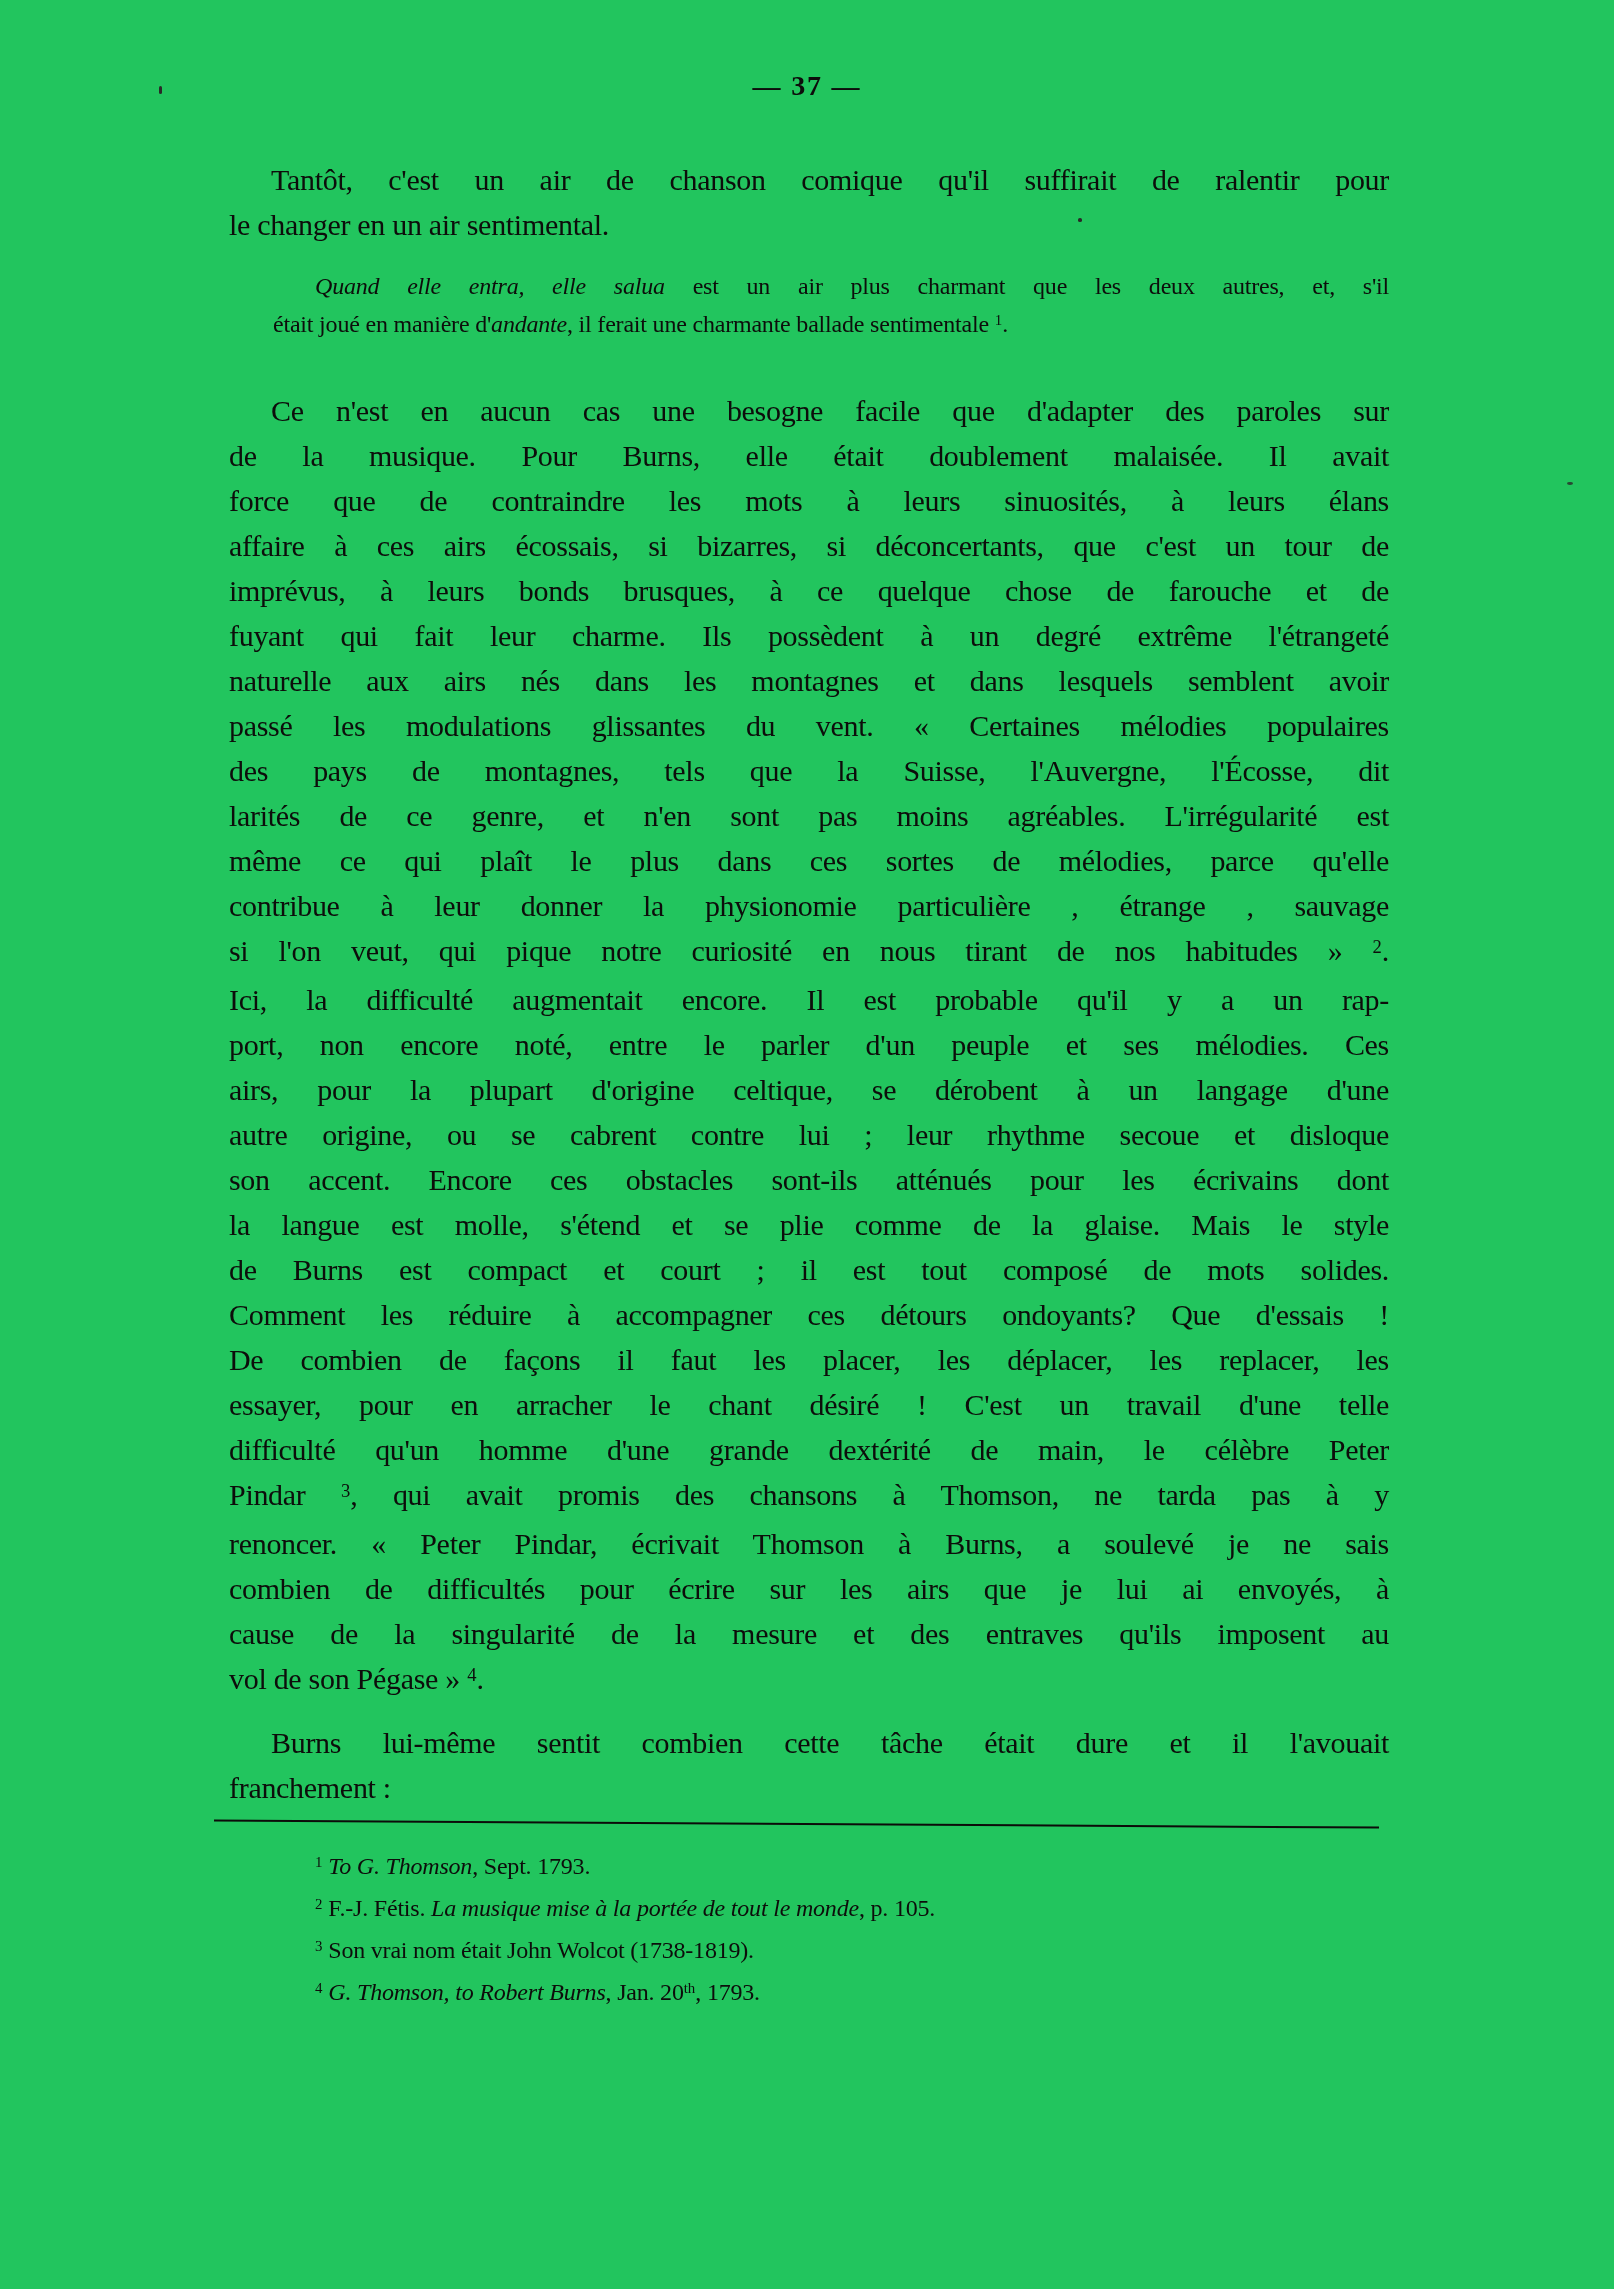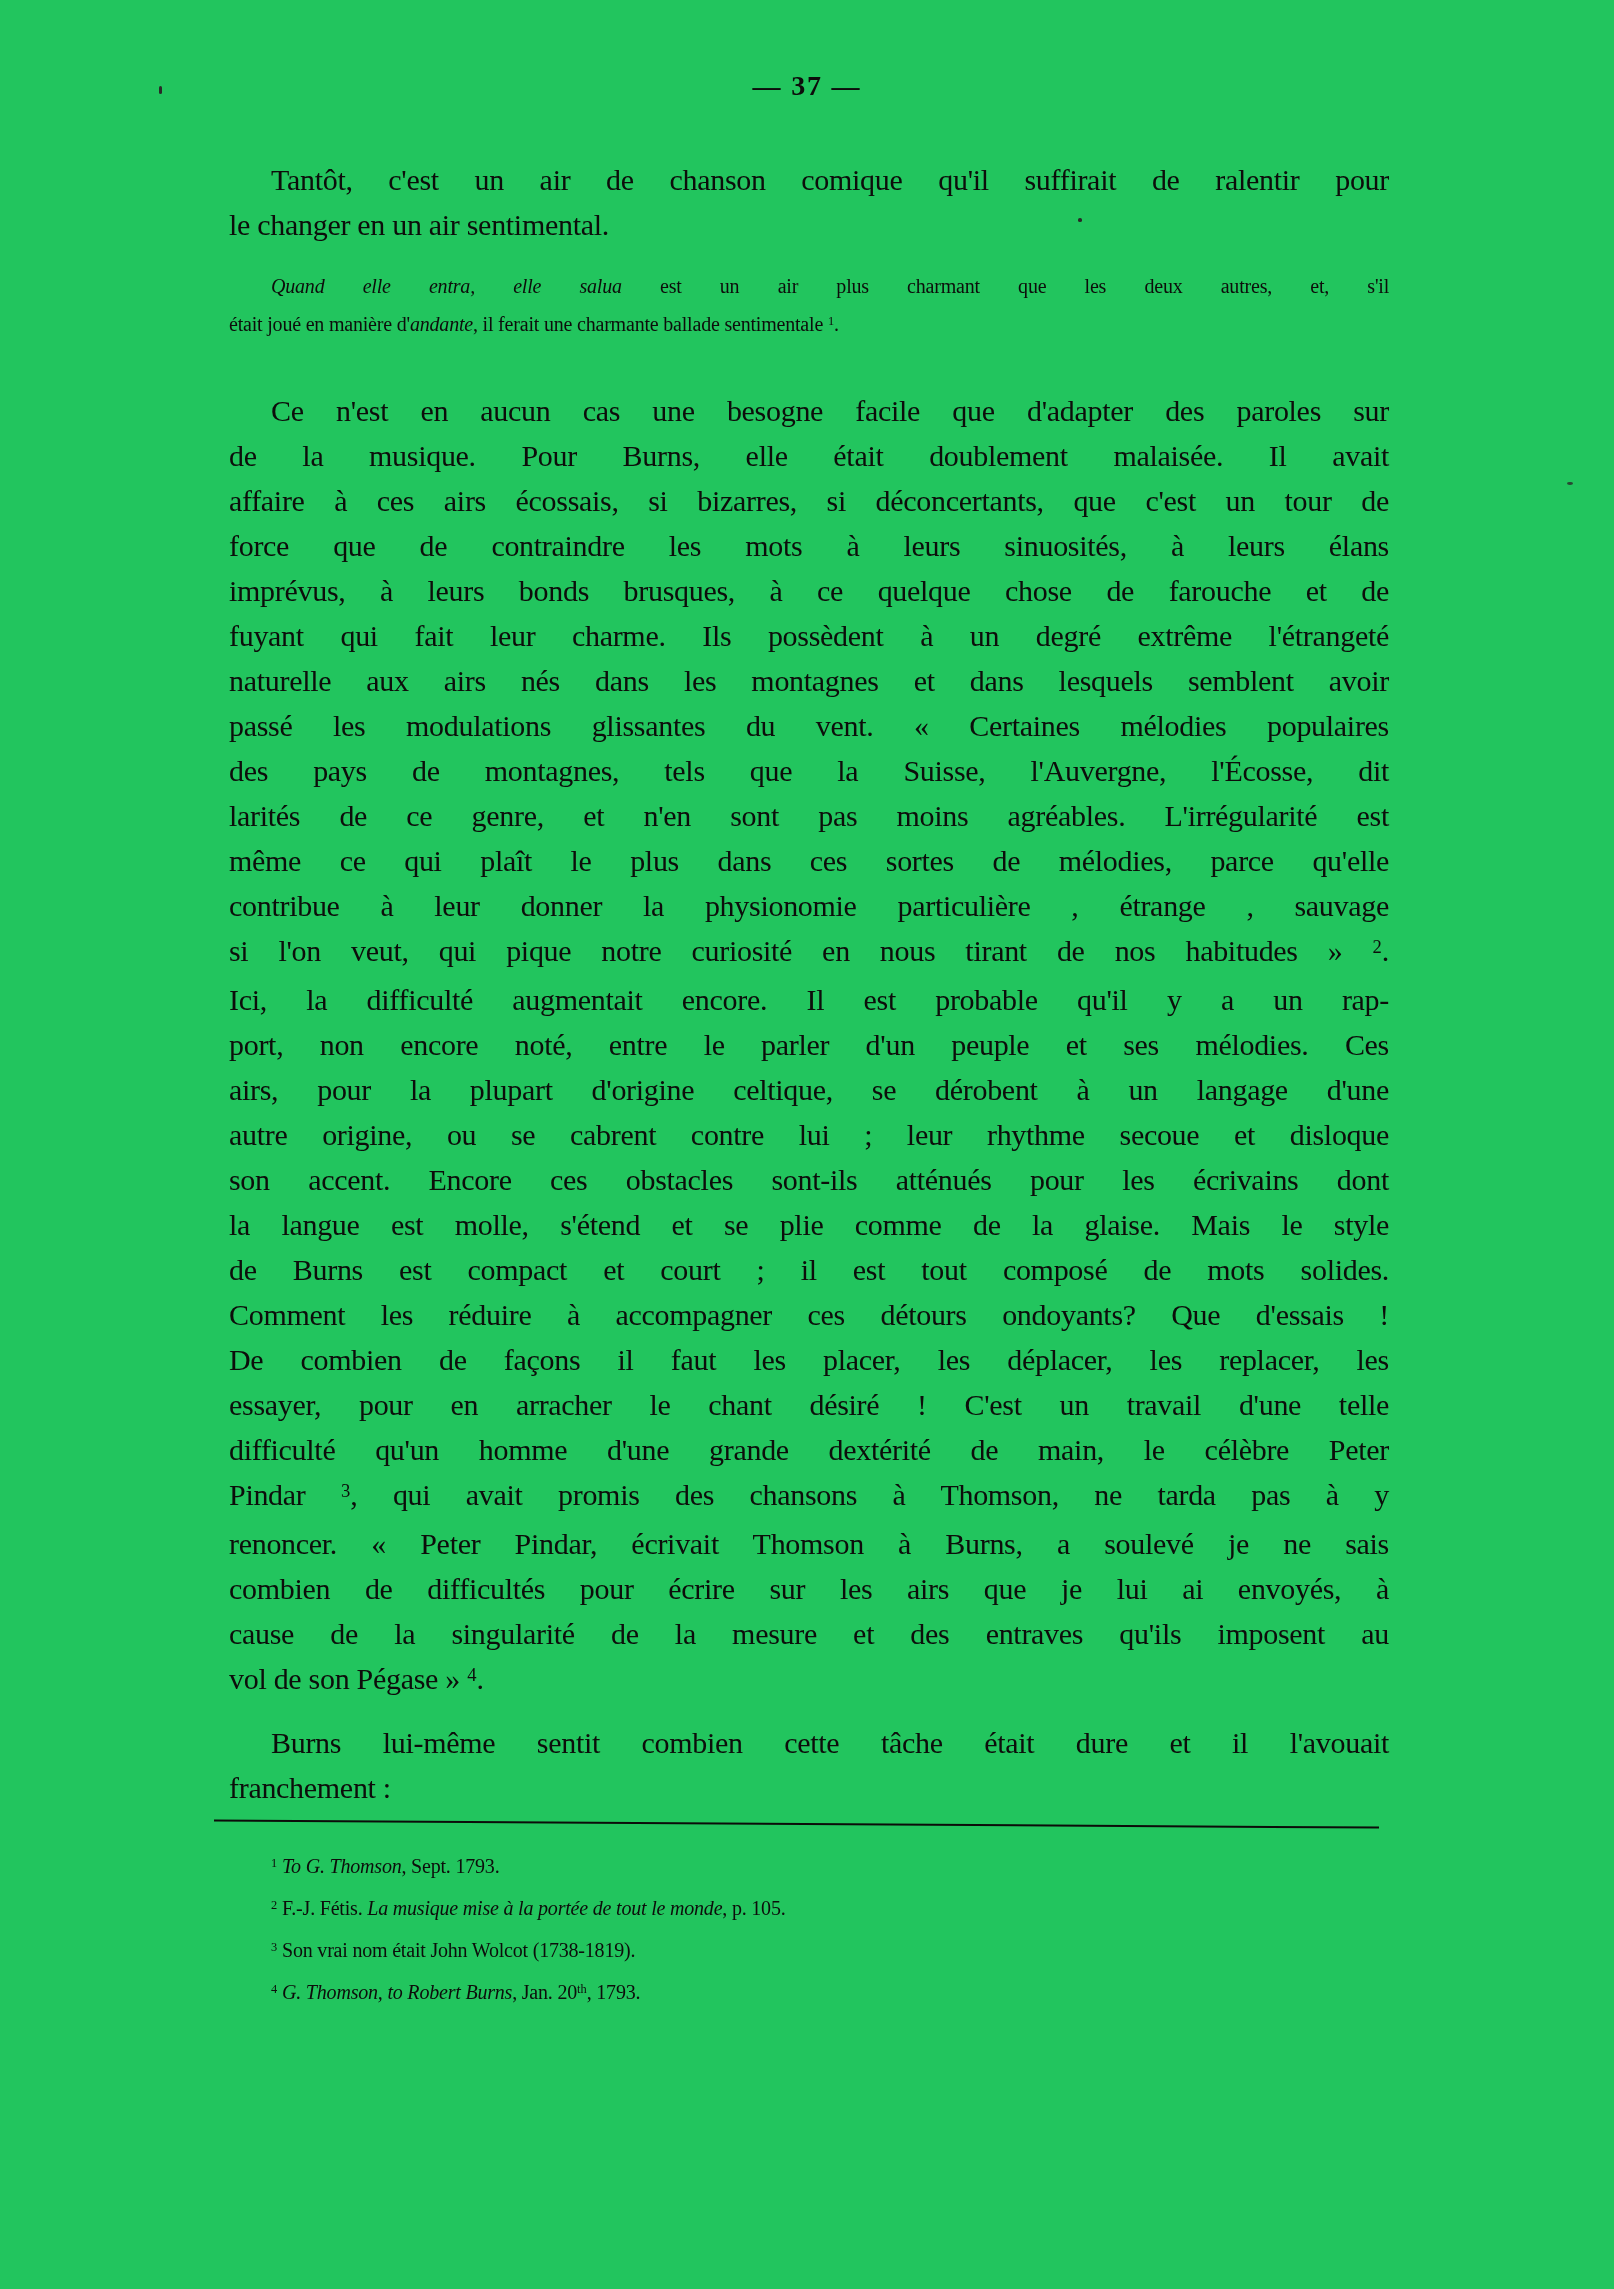--- a/index.html
+++ b/index.html
@@ -30,23 +30,24 @@
     white-space: normal;
   }
   .block .line.flush { text-align-last: left; }
   .block .line.indent { text-indent: 42px; }
   .body-text .line {
     font-size: 30px;
     line-height: 45px;
     letter-spacing: -0.3px;
   }
   .small-text .line {
-    font-size: 20px;
+    font-size: 24px;
     line-height: 38px;
     letter-spacing: -0.2px;
+    margin-left: 44px;
   }
   .b-para1 { margin-top: 54px; }
   .b-quote1 { margin-top: 20px; }
   .b-para2 { margin-top: 42px; }
   .b-para3 { margin-top: 14.8px; }
   .b-quote2 { margin-top: 33px; }
   .fnrule {
     border: none;
     border-top: 2.8px solid #0c0c0a;
     width: 1165px;
@@ -85,22 +86,22 @@
       </section>
 
     <section class="block small-text b-quote1">
         <div class="line indent"><span class="it">Quand elle entra, elle salua</span><span> est un air plus charmant que les deux autres, et, s'il</span></div>
         <div class="line flush"><span>était joué en manière d'</span><span class="it">andante</span><span>, il ferait une charmante ballade sentimentale </span><span class="sup">1</span><span>.</span></div>
       </section>
 
     <section class="block body-text b-para2">
         <div class="line indent"><span>Ce n'est en aucun cas une besogne facile que d'adapter des paroles sur</span></div>
         <div class="line"><span>de la musique. Pour Burns, elle était doublement malaisée. Il avait</span></div>
+        <div class="line"><span>force que de contraindre les mots à leurs sinuosités, à leurs élans</span></div>
         <div class="line"><span>affaire à ces airs écossais, si bizarres, si déconcertants, que c'est un tour de</span></div>
-        <div class="line"><span>force que de contraindre les mots à leurs sinuosités, à leurs élans</span></div>
         <div class="line"><span>imprévus, à leurs bonds brusques, à ce quelque chose de farouche et de</span></div>
         <div class="line"><span>fuyant qui fait leur charme. Ils possèdent à un degré extrême l'étrangeté</span></div>
         <div class="line"><span>naturelle aux airs nés dans les montagnes et dans lesquels semblent avoir</span></div>
         <div class="line"><span>passé les modulations glissantes du vent. « Certaines mélodies populaires</span></div>
         <div class="line"><span>des pays de montagnes, tels que la Suisse, l'Auvergne, l'Écosse, dit</span></div>
         <div class="line"><span>larités de ce genre, et n'en sont pas moins agréables. L'irrégularité est</span></div>
         <div class="line"><span>même ce qui plaît le plus dans ces sortes de mélodies, parce qu'elle</span></div>
         <div class="line"><span>contribue à leur donner la physionomie particulière , étrange , sauvage</span></div>
         <div class="line"><span>si l'on veut, qui pique notre curiosité en nous tirant de nos habitudes » </span><span class="sup">2</span><span>.</span></div>
         <div class="line"><span>Ici, la difficulté augmentait encore. Il est probable qu'il y a un rap-</span></div>

